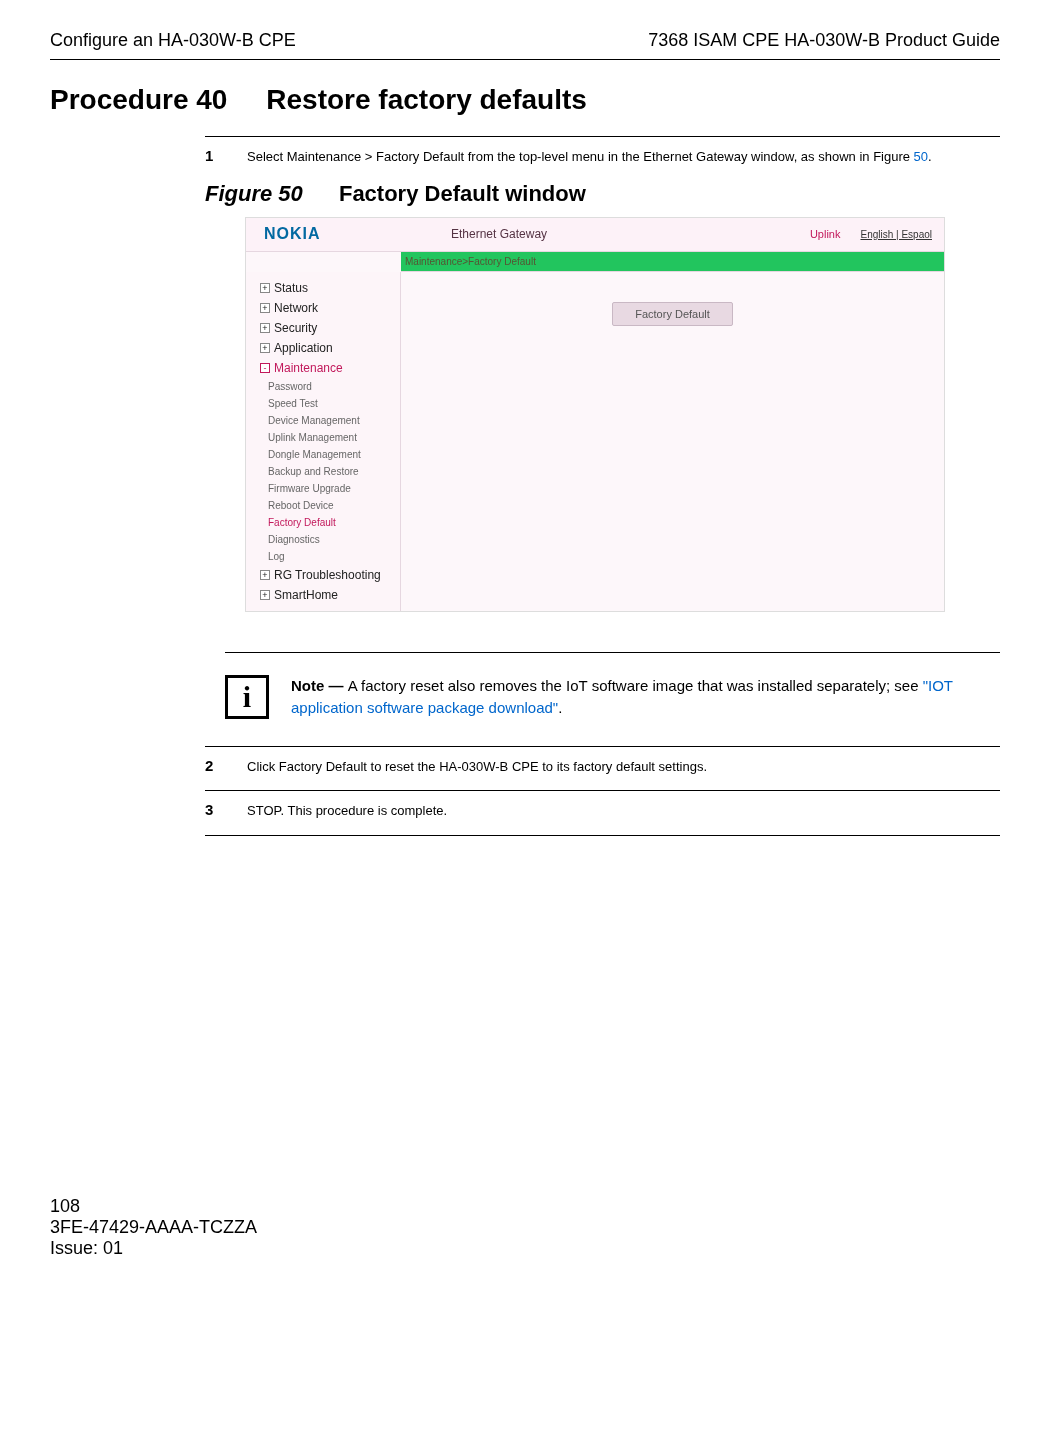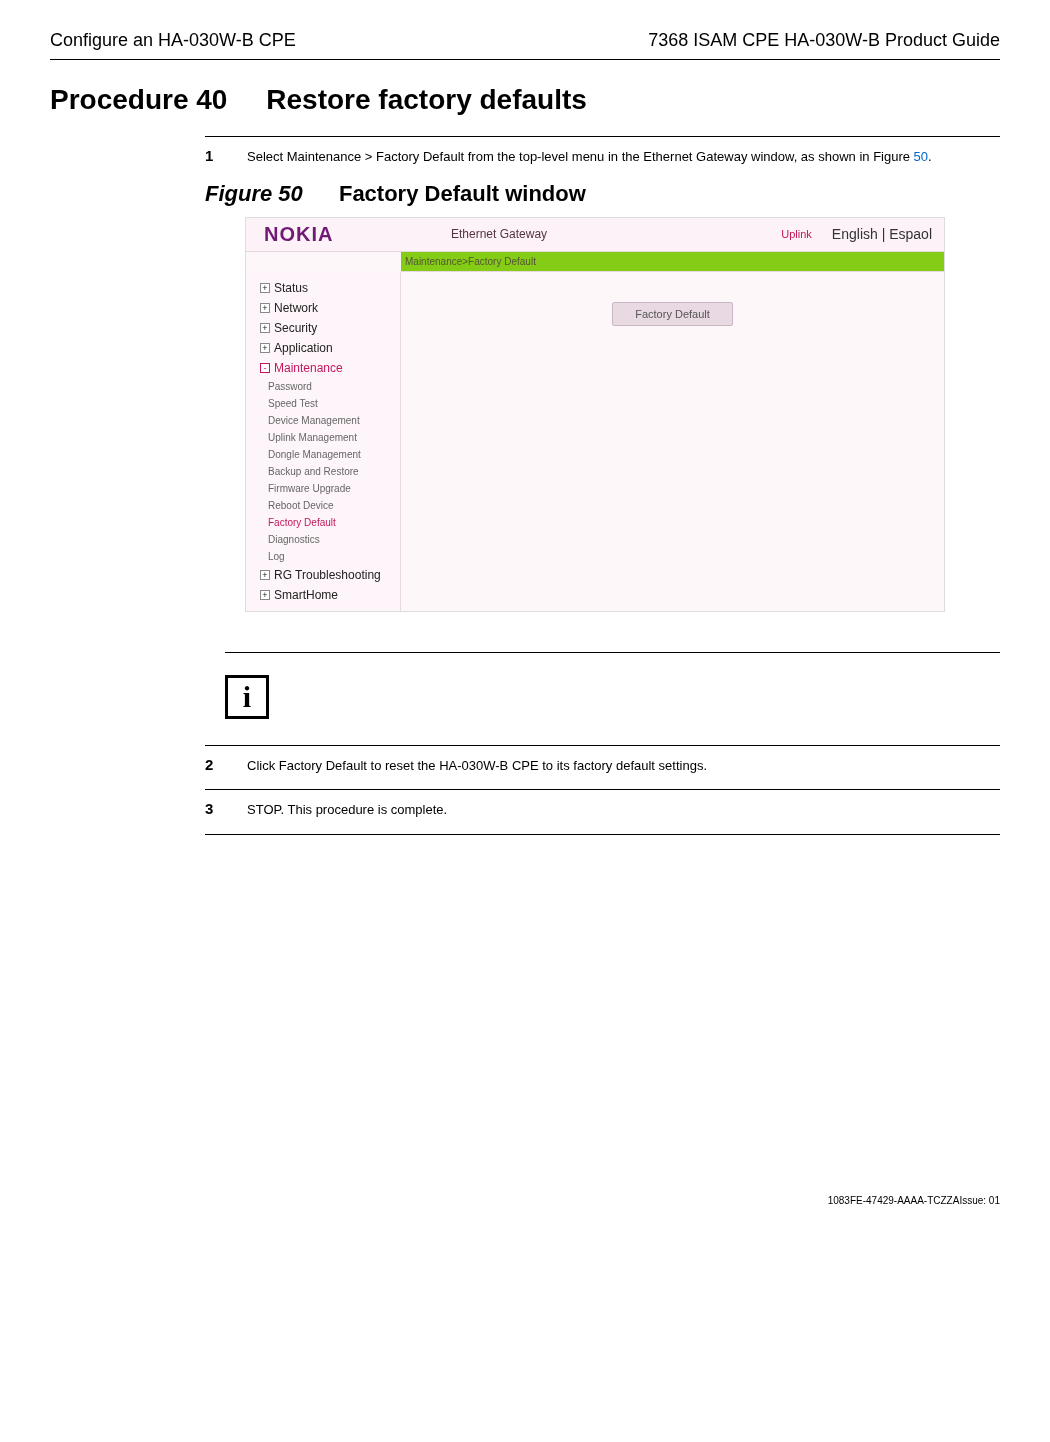--- a/index.html
+++ b/index.html
@@ -67,51 +67,52 @@
       font-size: 11px;
     }
     .ss-header {
       display: flex;
       align-items: center;
       height: 34px;
       background: #fdf2f8;
       border-bottom: 1px solid #e6d7e0;
     }
     .ss-logo {
-      color: #701a75;
-      font-weight: bold;
-      font-size: 20px;
+      color: #0369a1;
+      font-weight: bold;
+      font-size: 16px;
       letter-spacing: 1px;
       padding: 0 18px;
       width: 155px;
     }
     .ss-title {
       flex: 1;
       text-align: left;
       color: #553344;
       font-size: 12px;
       padding-left: 50px;
     }
     .ss-logout {
       color: #c2185b;
       font-size: 11px;
       padding-right: 20px;
     }
     .ss-lang {
-      font-size: 14px;
+      font-size: 10px;
       color: #333;
+      text-decoration: underline;
       padding-right: 12px;
     }
     .ss-breadcrumb {
       margin-left: 155px;
       padding: 4px 4px;
       font-size: 10px;
       color: #553;
       border-bottom: 1px solid #e6d7e0;
-      background: #84cc16;
+      background: #22c55e;
     }
     .ss-body {
       display: flex;
       min-height: 320px;
     }
     .ss-nav {
       width: 155px;
       background: #fdf5f9;
       border-right: 1px solid #e6d7e0;
       padding: 6px 0;
@@ -203,22 +204,23 @@
       font-weight: bold;
       font-family: Georgia, serif;
     }
     .note-text {
       font-size: 15px;
       line-height: 1.5;
     }
     .footer-row {
       display: flex;
       justify-content: flex-end;
-      font-size: 10px;
+      font-size: 18px;
       margin-top: 360px;
+      flex-direction: column;
     }
   </style>
 </head>
 <body>
 
 <div class="header-row">
   <span>Configure an HA-030W-B CPE</span>
   <span>7368 ISAM CPE HA-030W-B Product Guide</span>
 </div>
 <hr class="hr-line">
@@ -296,20 +298,23 @@
     <div class="ss-main">
       <button class="ss-button">Factory Default</button>
     </div>
   </div>
 </div>
 
 <div class="note-block">
   <div class="info-icon-box">
     <span class="i-dot">i</span>
   </div>
+  <div class="note-text">
+    <b>Note — </b><span>A factory reset also removes the IoT software image that was installed separately; see </span><span class="link">"IOT application software package download"</span><span>.</span>
+  </div>
 </div>
 
 <div class="step-block">
   <div class="step-row">
     <span class="step-num">2</span>
     <span class="step-text">Click Factory Default to reset the HA-030W-B CPE to its factory default settings.</span>
   </div>
 </div>
 
 <div class="step-block" style="border-bottom:1.5px solid #000; padding-bottom:14px;">

